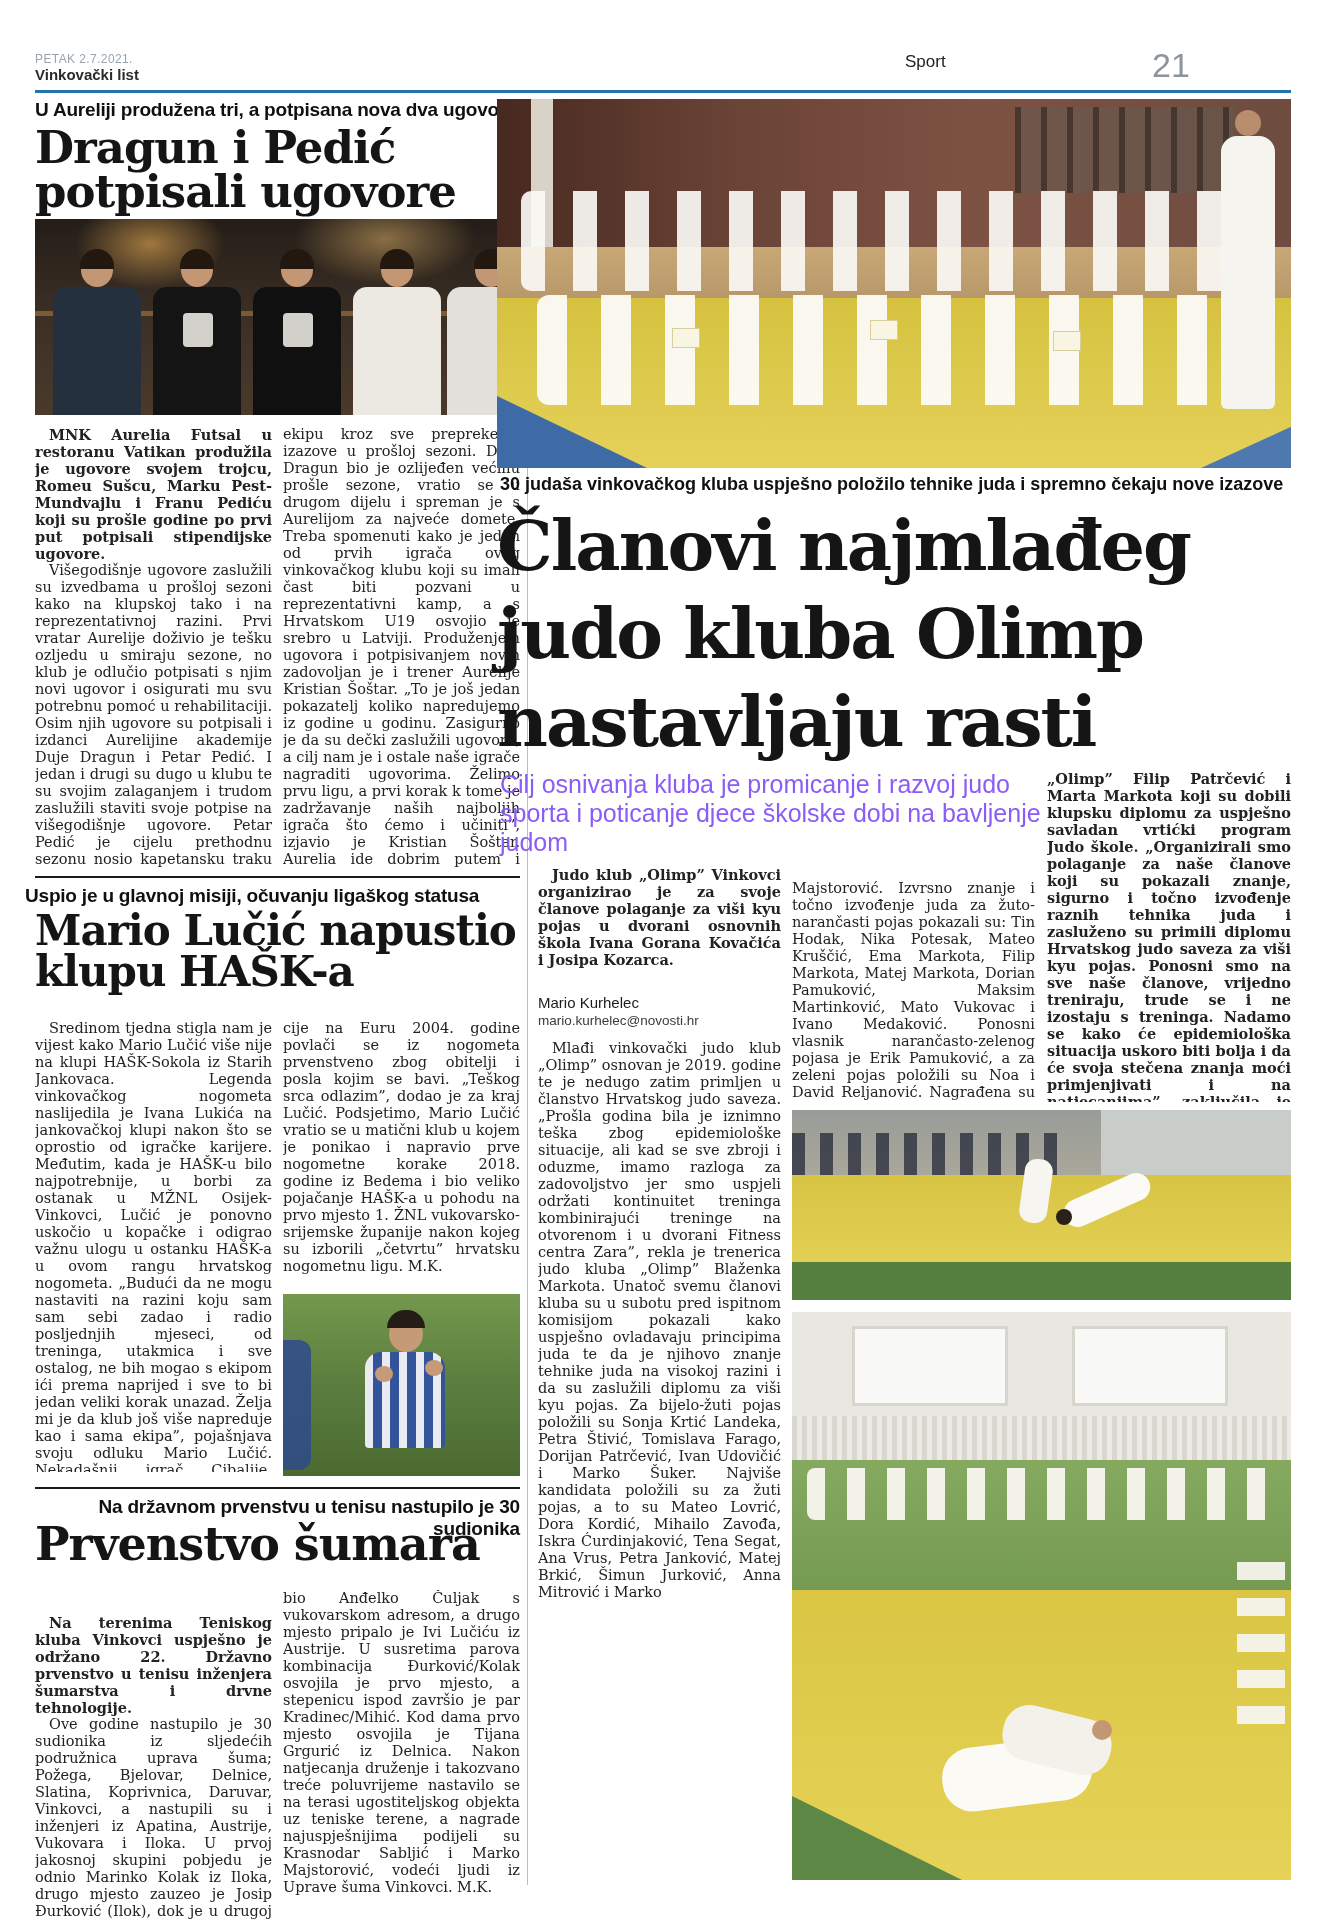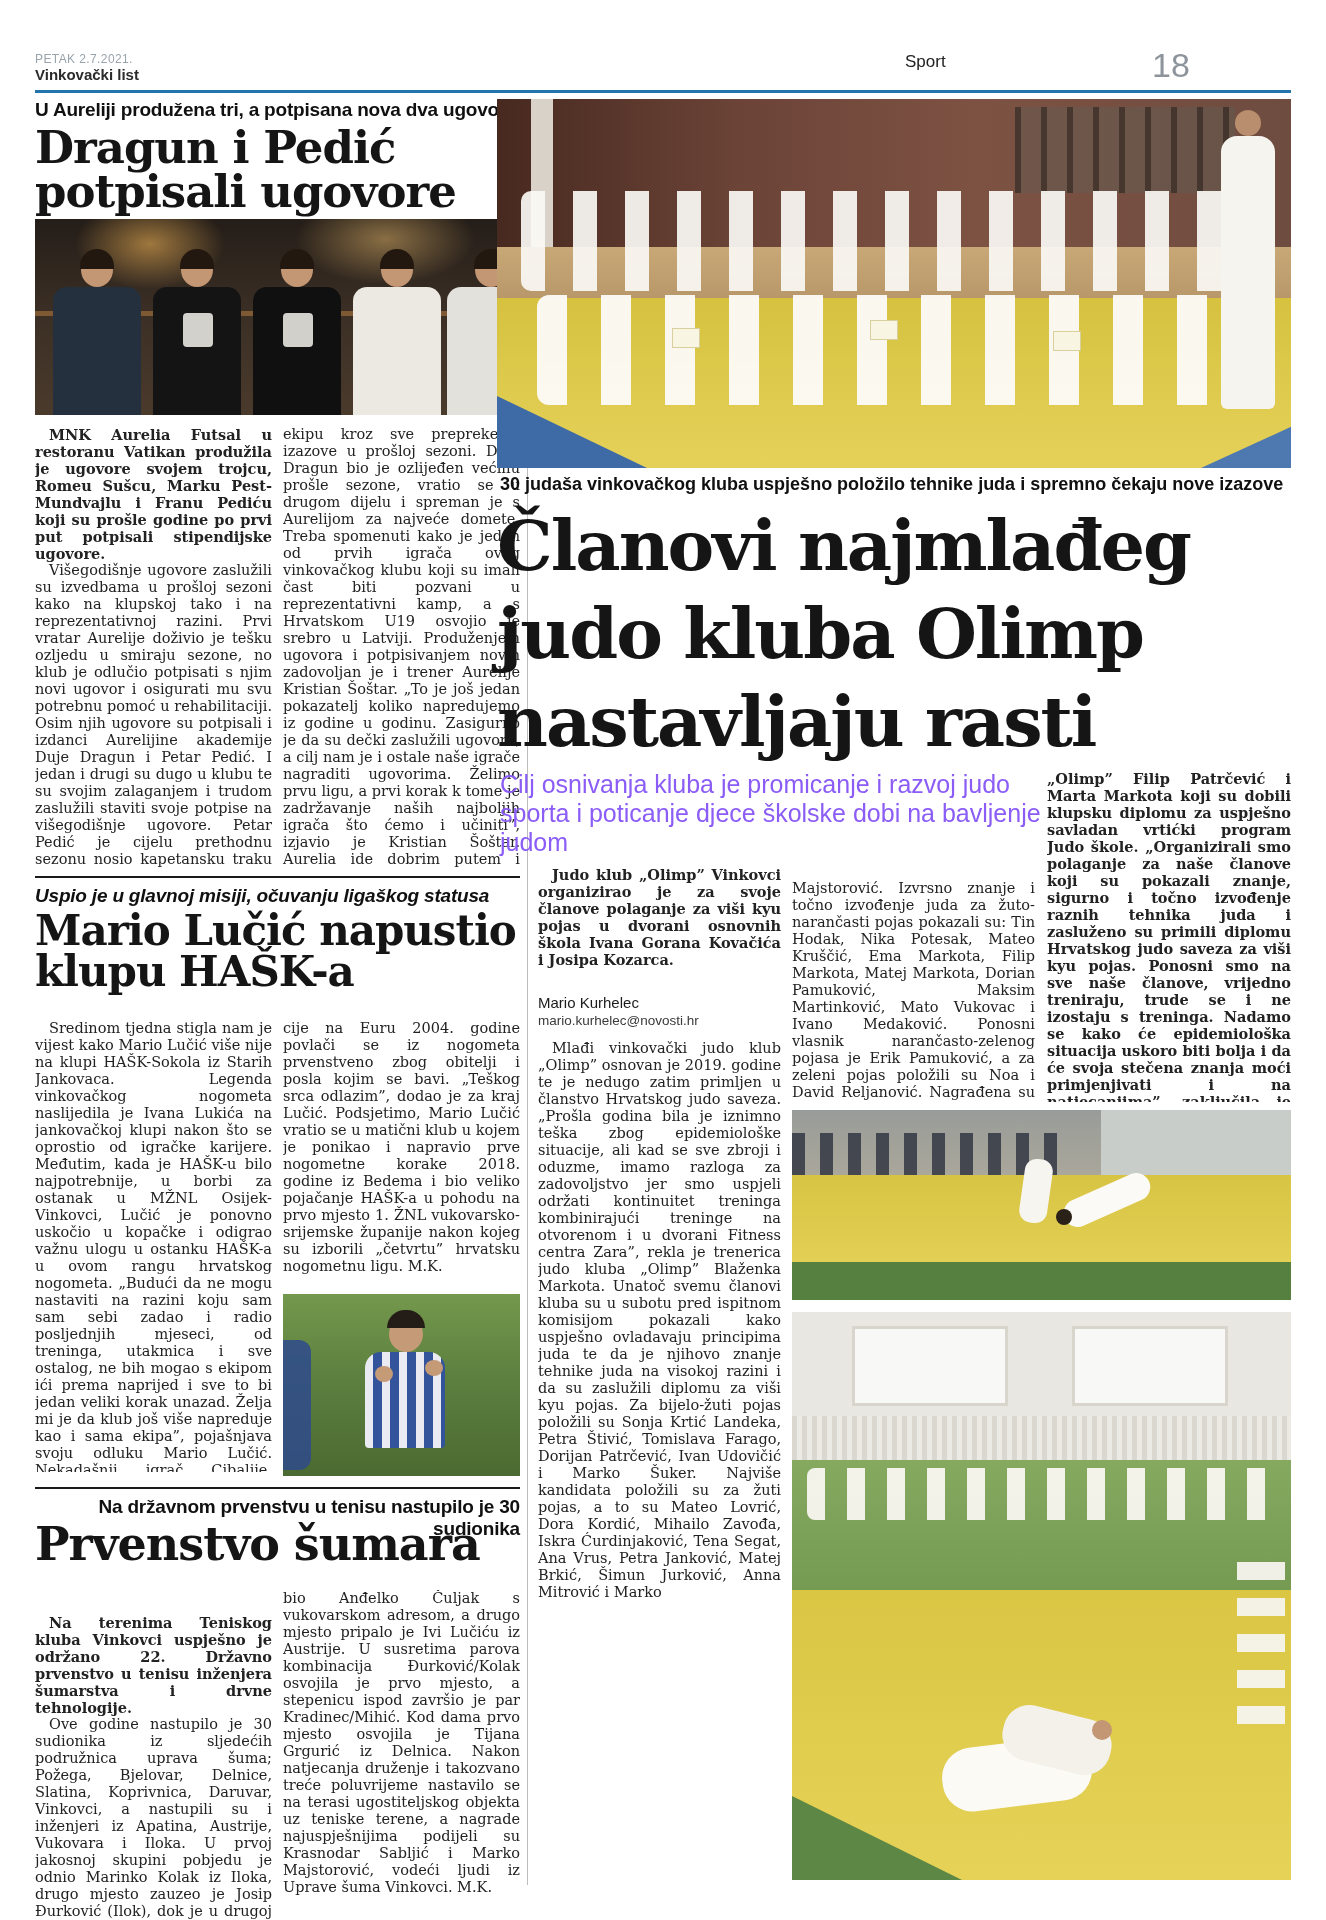--- a/index.html
+++ b/index.html
@@ -44,21 +44,21 @@
   .p1b{left:118px;background:#141414;}
   .p1c{left:218px;background:#101010;}
   .p1print{left:30px;top:26px;width:30px;height:34px;background:rgba(245,242,235,.85);border-radius:4px;}
   .p1d{left:318px;background:#ece9e3;}
   .p1e{left:412px;background:#e3e1dc;}
 
   .a1-col1{left:35px;top:426px;width:237px;height:442px;}
   .a1-col2{left:283px;top:426px;width:237px;height:442px;}
 
   .hr2{left:35px;top:876px;width:485px;}
-  .a2-kicker{left:35px;top:885px;width:485px;font-style:italic;}
+  .a2-kicker{left:25px;top:885px;width:485px;}
   .a2-headline{left:35px;top:910px;width:485px;font-size:42px;}
   .a2-col1{left:35px;top:1020px;width:237px;height:452px;}
   .a2-col2{left:283px;top:1020px;width:237px;height:268px;}
   .photo2{left:283px;top:1294px;width:237px;height:182px;overflow:hidden;
           background:linear-gradient(180deg,#74984c 0%,#5d8040 45%,#4b6a31 100%);}
   .f2partial{left:-14px;top:46px;width:42px;height:130px;border-radius:12px;background:#2e4a8c;opacity:.85;}
   .f2head{left:106px;top:22px;width:34px;height:36px;border-radius:50%;background:#c59a76;}
   .f2hair{left:104px;top:16px;width:38px;height:18px;border-radius:19px 19px 0 0;background:#241c16;}
   .f2torso{left:82px;top:58px;width:80px;height:96px;border-radius:16px 16px 4px 4px;
            background:repeating-linear-gradient(90deg,#e9eaf2 0 8px,#33539b 8px 17px);}
@@ -131,21 +131,21 @@
   .m3g1{left:150px;top:430px;width:150px;height:64px;border-radius:30px;background:#fbfaf5;transform:rotate(-7deg);}
   .m3g2{left:210px;top:400px;width:110px;height:56px;border-radius:26px;background:#f3f1ea;transform:rotate(14deg);}
   .m3ghead{left:300px;top:408px;width:20px;height:20px;border-radius:50%;background:#c39674;}
 </style>
 </head>
 <body>
 
 <div class="abs m-date">PETAK 2.7.2021.</div>
 <div class="abs m-pub">Vinkovački list</div>
 <div class="abs m-section">Sport</div>
-<div class="abs m-page">18</div>
+<div class="abs m-page">21</div>
 <div class="abs m-rule" style="background:#2374ad;"></div>
 <div class="abs vrule"></div>
 
 <div class="abs kicker a1-kicker">U Aureliji produžena tri, a potpisana nova dva ugovora</div>
 <div class="abs headline a1-headline">Dragun i Pedić potpisali ugovore</div>
 
 <div class="abs photo1">
   <div class="abs p1glow1"></div>
   <div class="abs p1glow2"></div>
   <div class="abs p1shelf"></div>

